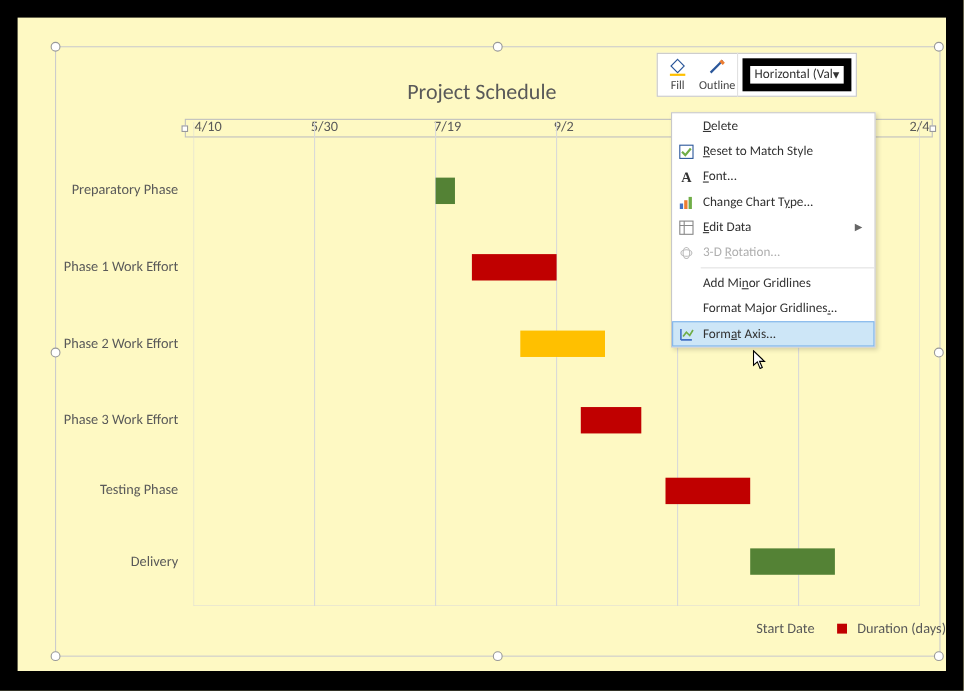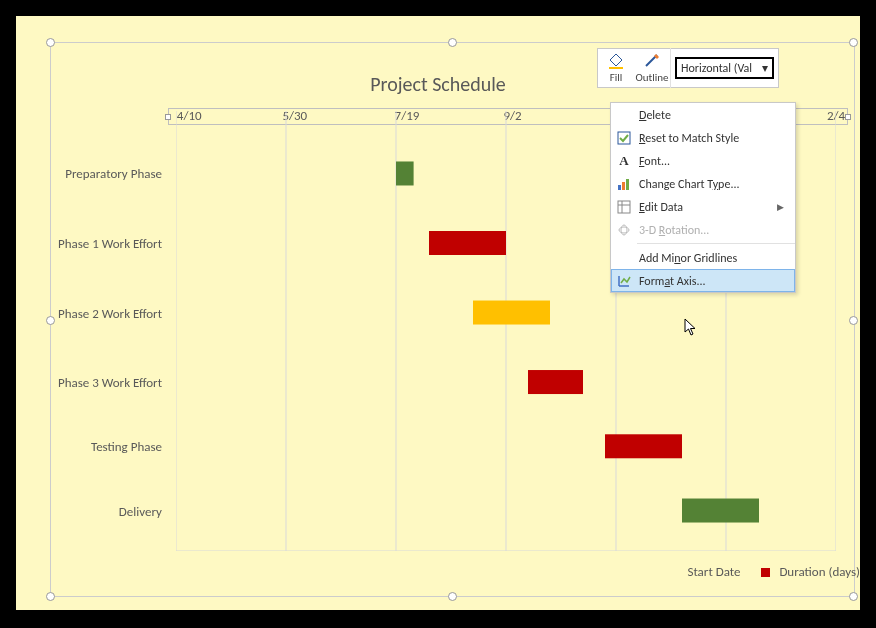--- a/index.html
+++ b/index.html
@@ -75,21 +75,21 @@
     position:absolute; left:581px; top:32px;
     width:182px; height:40px;
     border:1px solid #c8c8c8; background:#fff;
     display:flex; align-items:center; font-size:11px; color:#444;
   }
   .mini-tb .btn { width:36px; text-align:center; }
   .mini-tb .btn svg { display:block; margin:0 auto 1px; }
   .mini-tb .sep { width:1px; height:40px; background:#e1e1e1; }
   .mini-tb .combo {
     flex:1; margin:0 4px; height:22px;
-    border:2px solid #000000; font-size:12px;
+    border:7px solid #000000; font-size:12px;
     display:flex; align-items:center; padding:8px 4px;
     justify-content:space-between; color:#333;
     white-space:nowrap; overflow:hidden;
   }
 
   
   .ctx {
     position:absolute; left:594px; top:86px;
     width:186px; border:1px solid #c8c8c8; background:#fff;
     font-size:12px; color:#333;
@@ -249,20 +249,24 @@
             <ellipse cx="7" cy="7" rx="3" ry="5" fill="none" stroke="#bbb"></ellipse>
           </svg>
         </span>
         <span>3-D <u>R</u>otation...</span>
       </div>
       <div class="divider"></div>
       <div class="item">
         <span class="ico"></span>
         <span>Add Mi<u>n</u>or Gridlines</span>
       </div>
+      <div class="item">
+        <span class="ico"></span>
+        <span>Format Major Gridlines<u>.</u>..</span>
+      </div>
       <div class="item hl">
         <span class="ico">
           <svg width="14" height="14">
             <path d="M2 12 L12 12 M2 12 L2 2" stroke="#4472c4" stroke-width="1.5" fill="none"></path>
             <path d="M4 9 L7 5 L10 8 L13 3" stroke="#70ad47" stroke-width="1.5" fill="none"></path>
           </svg>
         </span>
         <span>Form<u>a</u>t Axis...</span>
       </div>
     </div>

